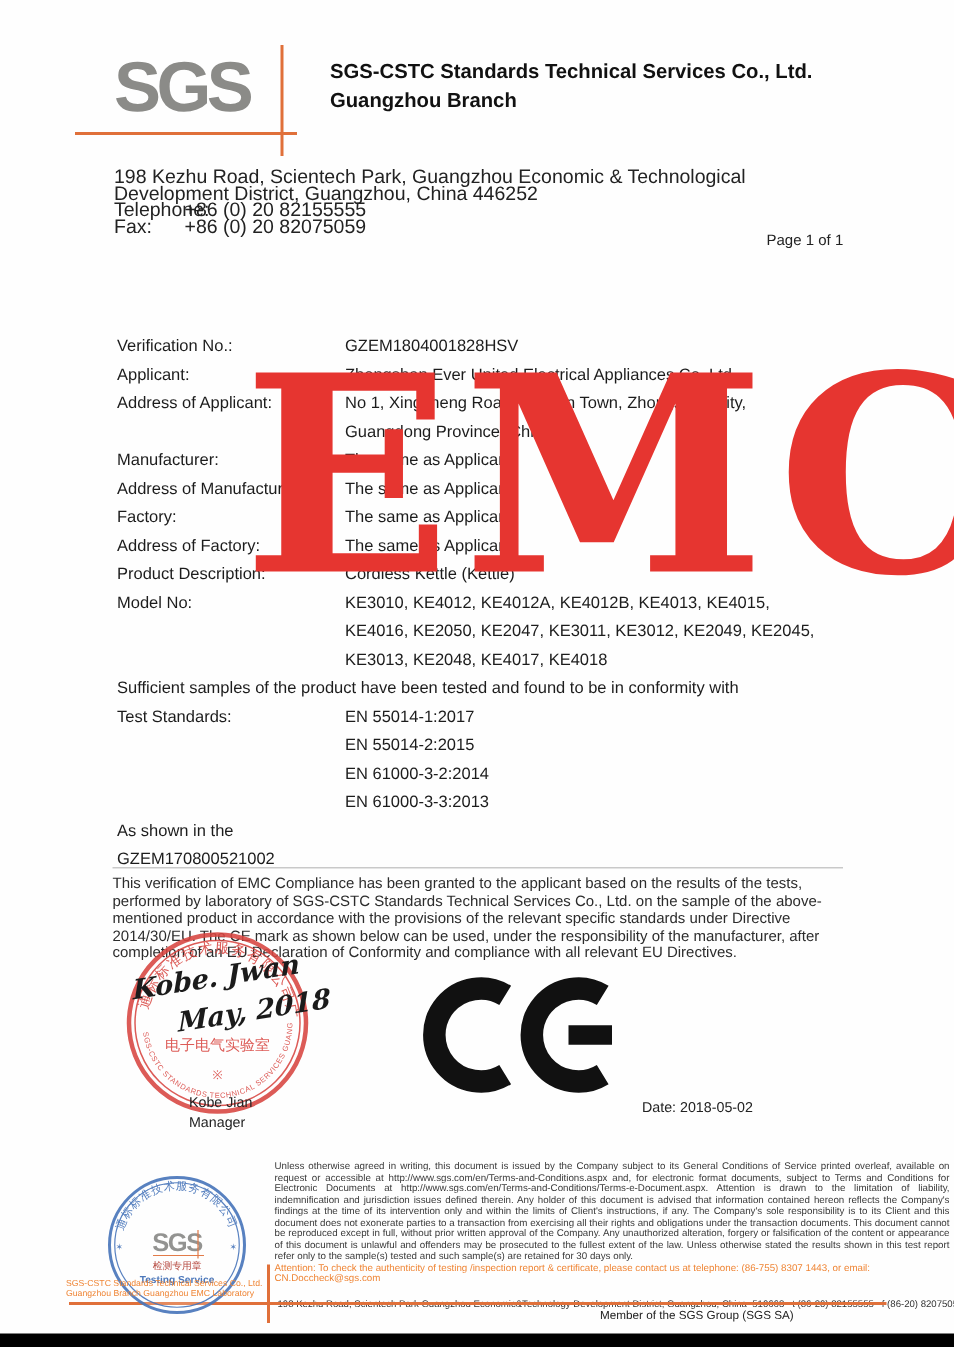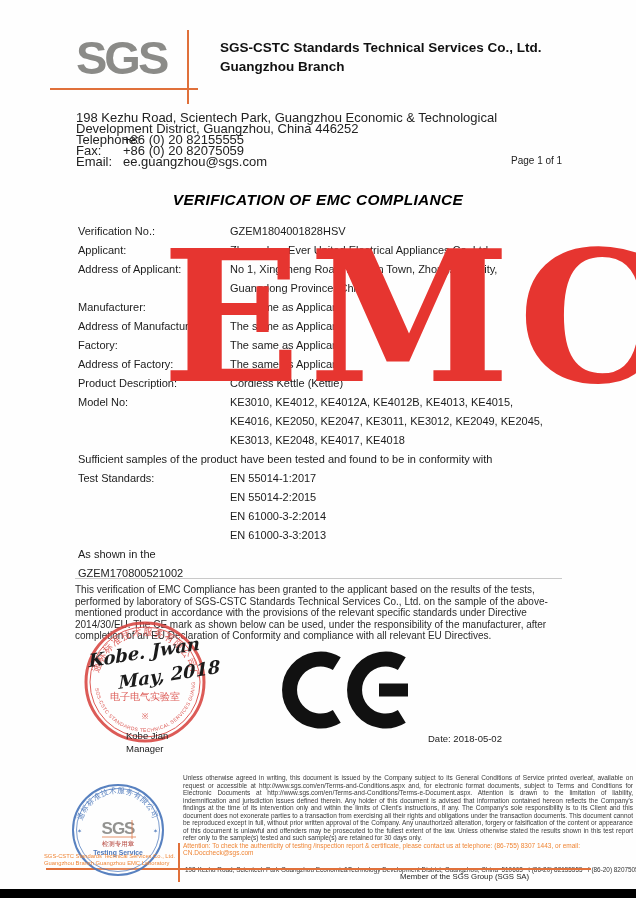--- a/index.html
+++ b/index.html
@@ -76,28 +76,24 @@
         <div class="plain-line">198 Kezhu Road, Scientech Park, Guangzhou Economic &amp; Technological</div>
         <div class="plain-line">Development District, Guangzhou, China 446252</div>
       </div>
     <div>
         <div class="contact-row">
         <span class="clabel">Telephone:</span><span>+86 (0) 20 82155555</span>
       </div>
         <div class="contact-row">
         <span class="clabel">Fax:</span><span>+86 (0) 20 82075059</span>
       </div>
-        <div class="contact-row">
-        <span class="clabel">Email:</span><span>ee.guangzhou@sgs.com</span>
-      </div>
       </div>
   </div>
   <div class="page-num">Page 1 of 1</div>
 
-  <div class="doc-title">VERIFICATION OF EMC COMPLIANCE</div>
 
   <div class="content">
     <div>
         <div class="f-row">
         <span class="lbl">Verification No.:</span>
         <span class="val">GZEM1804001828HSV</span>
       </div>
         <div class="f-row">
         <span class="lbl">Applicant:</span>
         <span class="val">Zhongshan Ever United Electrical Appliances Co.,Ltd.</span>

